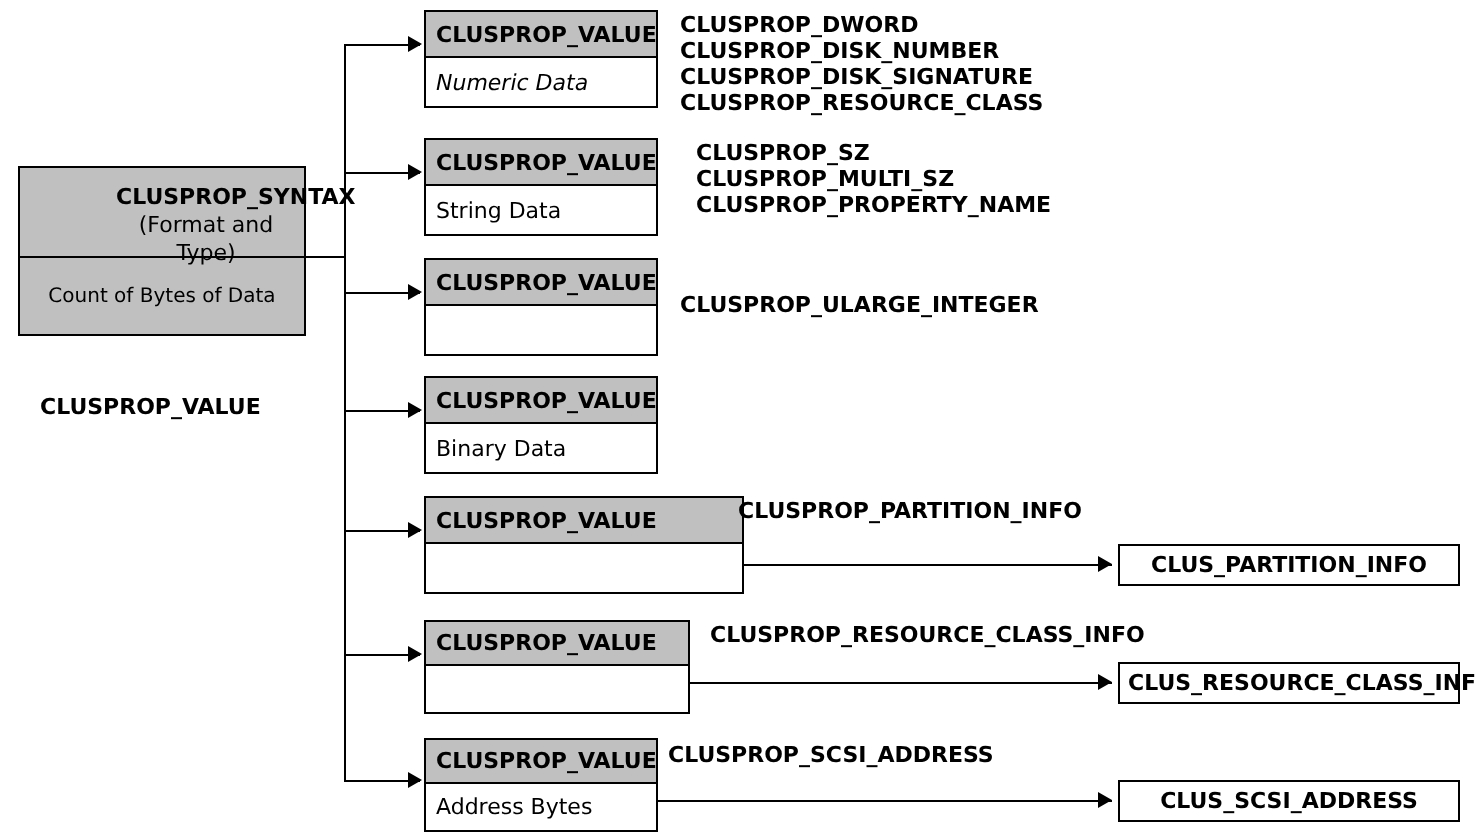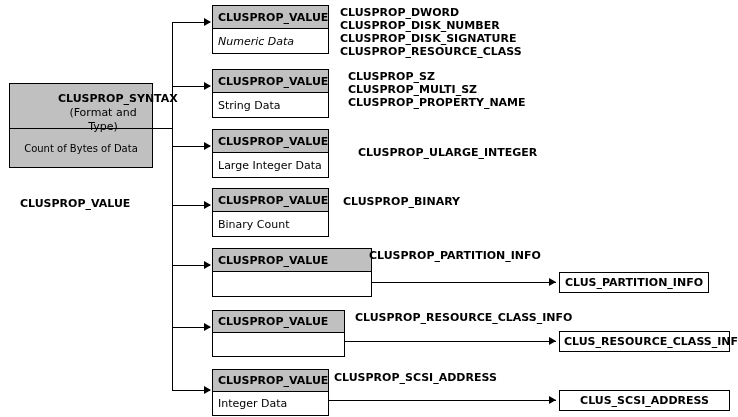--- a/index.html
+++ b/index.html
@@ -156,68 +156,66 @@
     <div class="bdy" style="height:24px;font-style:italic;">Numeric Data</div>
   </div>
 
   <div class="box" style="left:212px; top:69px; width:117px; height:49px;">
     <div class="hdr" style="height:23px;">CLUSPROP_VALUE</div>
     <div class="bdy" style="height:24px;">String Data</div>
   </div>
 
   <div class="box" style="left:212px; top:129px; width:117px; height:49px;">
     <div class="hdr" style="height:23px;">CLUSPROP_VALUE</div>
-    <div class="bdy" style="height:24px;">Large Integer Data</div>
   </div>
 
   <div class="box" style="left:212px; top:188px; width:117px; height:49px;">
     <div class="hdr" style="height:23px;">CLUSPROP_VALUE</div>
-    <div class="bdy" style="height:24px;">Binary Count</div>
+    <div class="bdy" style="height:24px;">Binary Data</div>
   </div>
 
   <div class="box" style="left:212px; top:248px; width:160px; height:49px;">
     <div class="hdr" style="height:23px;">CLUSPROP_VALUE</div>
   </div>
 
   <div class="box" style="left:212px; top:310px; width:133px; height:47px;">
     <div class="hdr" style="height:22px;">CLUSPROP_VALUE</div>
   </div>
 
   <div class="box" style="left:212px; top:369px; width:117px; height:47px;">
     <div class="hdr" style="height:22px;">CLUSPROP_VALUE</div>
-    <div class="bdy" style="height:23px;">Integer Data</div>
+    <div class="bdy" style="height:23px;">Address Bytes</div>
   </div>
 
   <div class="caption" style="left:340px; top:6px;">CLUSPROP_DWORD
 CLUSPROP_DISK_NUMBER
 CLUSPROP_DISK_SIGNATURE
 CLUSPROP_RESOURCE_CLASS</div>
 
   <div class="caption" style="left:328px; top:70px;margin-left:20px;">CLUSPROP_SZ
 CLUSPROP_MULTI_SZ
 CLUSPROP_PROPERTY_NAME</div>
 
-  <div class="caption" style="left:358px; top:146px;">CLUSPROP_ULARGE_INTEGER</div>
-
-  <div class="caption" style="left:343px; top:195px;">CLUSPROP_BINARY</div>
+  <div class="caption" style="left:340px; top:146px;">CLUSPROP_ULARGE_INTEGER</div>
+
 
   <div class="caption" style="left:369px; top:249px;">CLUSPROP_PARTITION_INFO</div>
 
   <div class="caption" style="left:334px; top:371px;">CLUSPROP_SCSI_ADDRESS</div>
 
   <div class="caption" style="left:355px; top:311px;">CLUSPROP_RESOURCE_CLASS_INFO</div>
 
   <div class="hline" style="left:372px; top:282px; width:184px;"></div>
   <div class="arrow" style="left:549px; top:278px;"></div>
 
   <div class="hline" style="left:345px; top:341px; width:211px;"></div>
   <div class="arrow" style="left:549px; top:337px;"></div>
 
   <div class="hline" style="left:329px; top:400px; width:227px;"></div>
   <div class="arrow" style="left:549px; top:396px;"></div>
 
-  <div class="termbox" style="left:559px; top:272px; width:150px; height:21px;">CLUS_PARTITION_INFO</div>
+  <div class="termbox" style="left:559px; top:272px; width:171px; height:21px;">CLUS_PARTITION_INFO</div>
 
   <div class="termbox leftalign" style="left:559px; top:331px; width:171px; height:21px;">CLUS_RESOURCE_CLASS_INFO</div>
 
   <div class="termbox" style="left:559px; top:390px; width:171px; height:21px;">CLUS_SCSI_ADDRESS</div>
 
 </div>
 
 </body></html>

